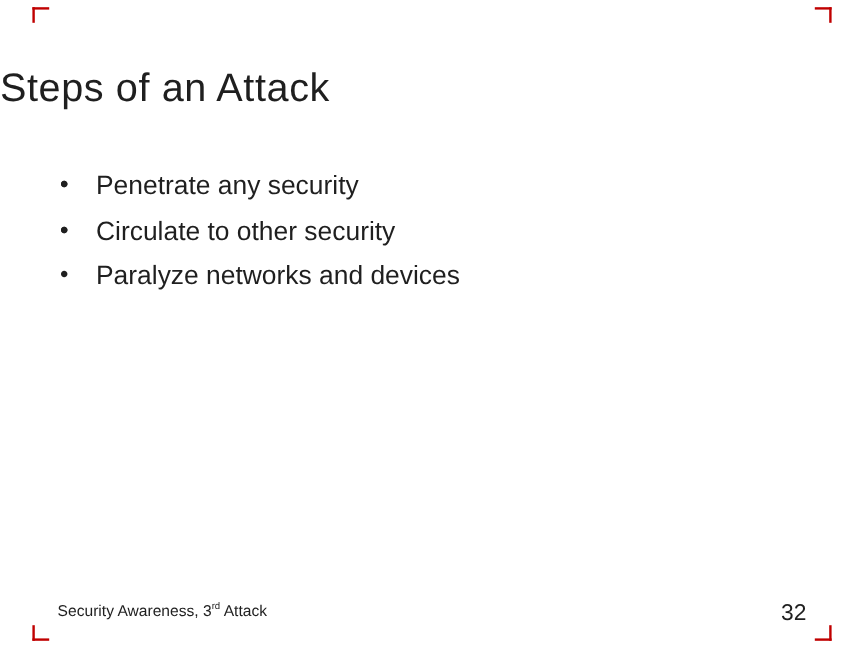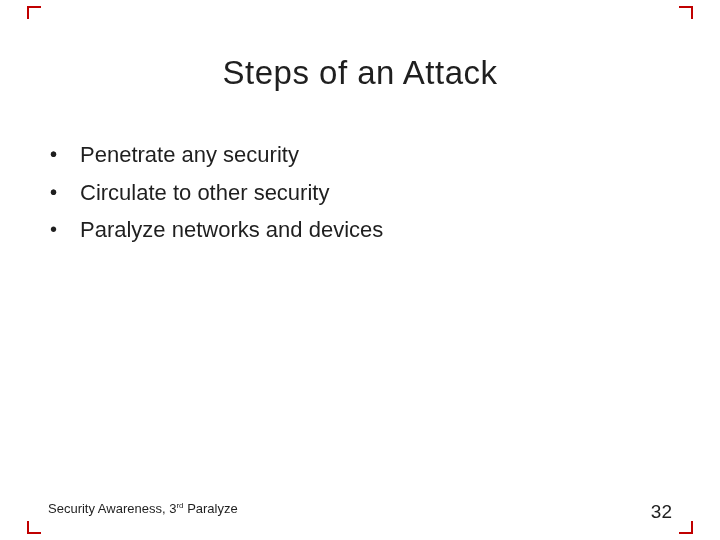--- a/index.html
+++ b/index.html
@@ -24,21 +24,20 @@
   }
   .corner.tl { left: 27px; top: 6px;  border-top: 2.5px solid var(--accent, #c00000); border-left: 2.5px solid var(--accent, #c00000); }
   .corner.tr { right: 27px; top: 6px; border-top: 2.5px solid var(--accent, #c00000); border-right: 2.5px solid var(--accent, #c00000); }
   .corner.bl { left: 27px; bottom: 6px; border-bottom: 2.5px solid var(--accent, #c00000); border-left: 2.5px solid var(--accent, #c00000); }
   .corner.br { right: 27px; bottom: 6px; border-bottom: 2.5px solid var(--accent, #c00000); border-right: 2.5px solid var(--accent, #c00000); }
 
   .title {
     position: absolute;
     left: 0; right: 0;
     top: 54px;
-    text-align: center;
     font-size: 33px;
     font-weight: 400;
     letter-spacing: 0.5px;
     color: var(--text, #1f1f1f);
   }
   .bullets {
     position: absolute;
     left: 50px;
     top: 136px;
     width: 600px;
@@ -104,17 +103,17 @@
     <li>
       <span class="glyph">•</span>
       <span>Circulate to other security</span>
     </li>
     <li>
       <span class="glyph">•</span>
       <span>Paralyze networks and devices</span>
     </li>
   </ul>
 
-  <div class="footer"><span>Security Awareness, 3</span><sup>rd</sup><span> Paralyze</span></div>
+  <div class="footer"><span>Security Awareness, 3</span><sup>rd</sup><span> Attack</span></div>
 
   <div class="page-number">32</div>
 
 </div>
 
 </body></html>

